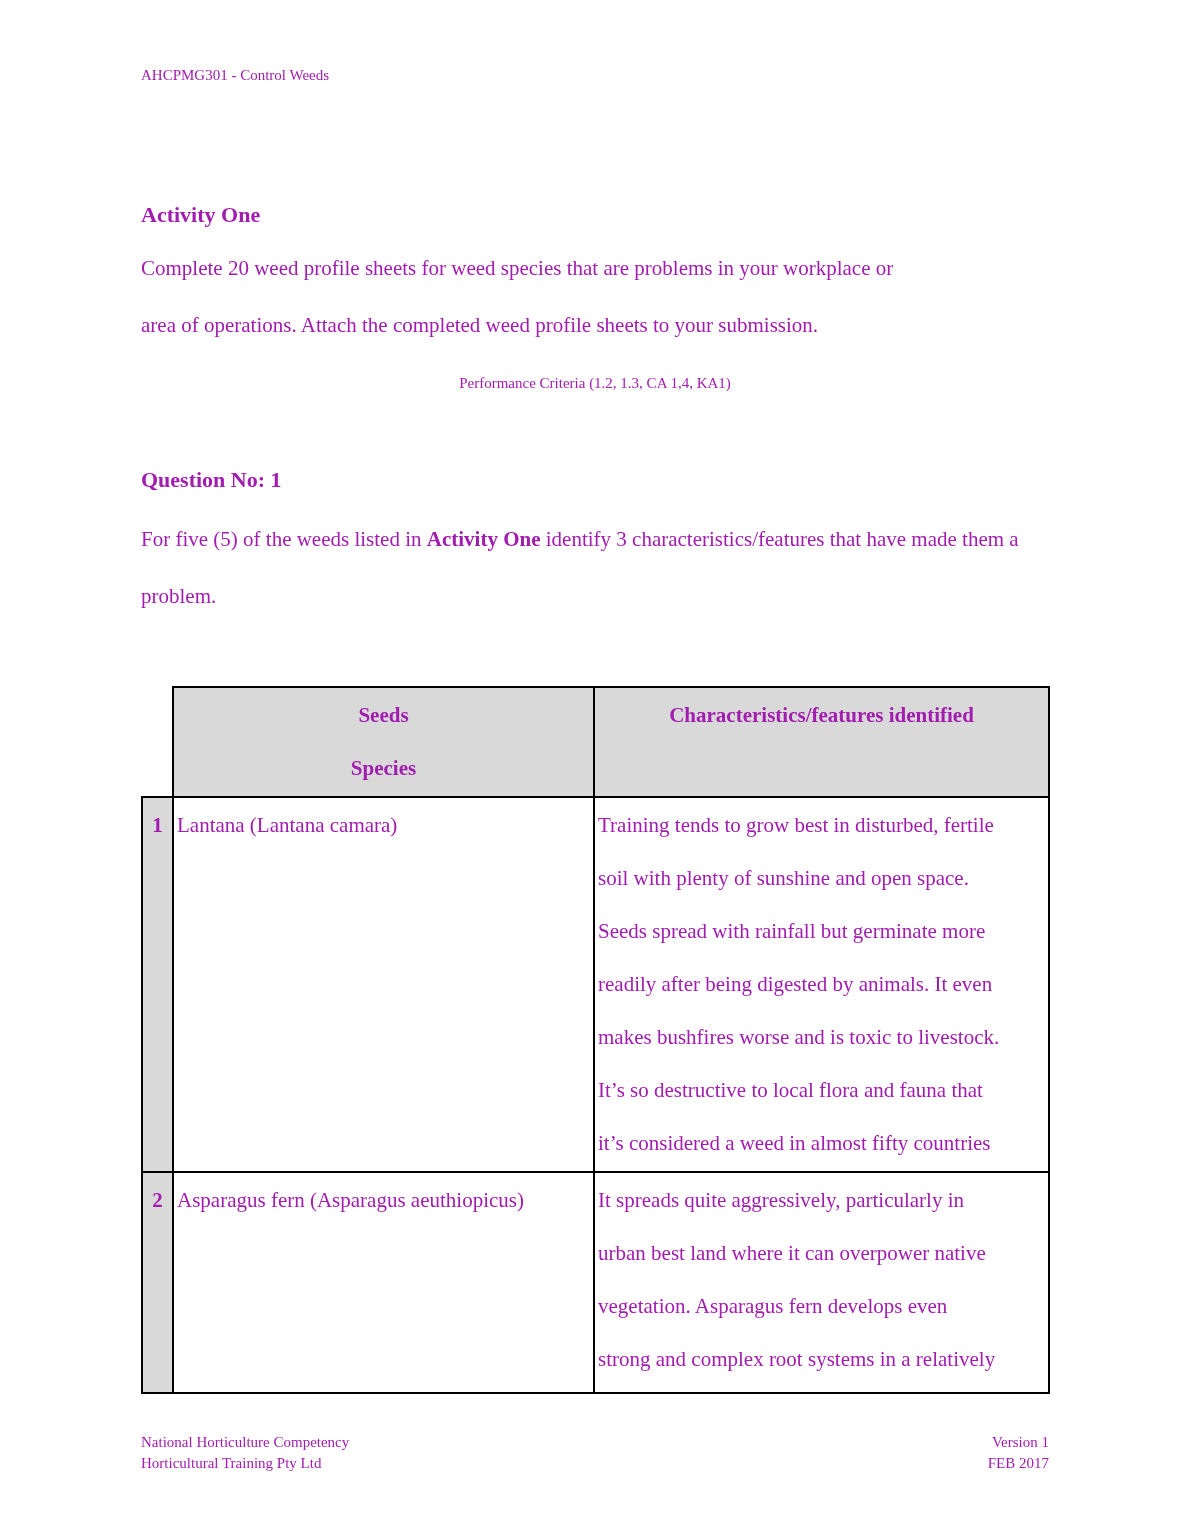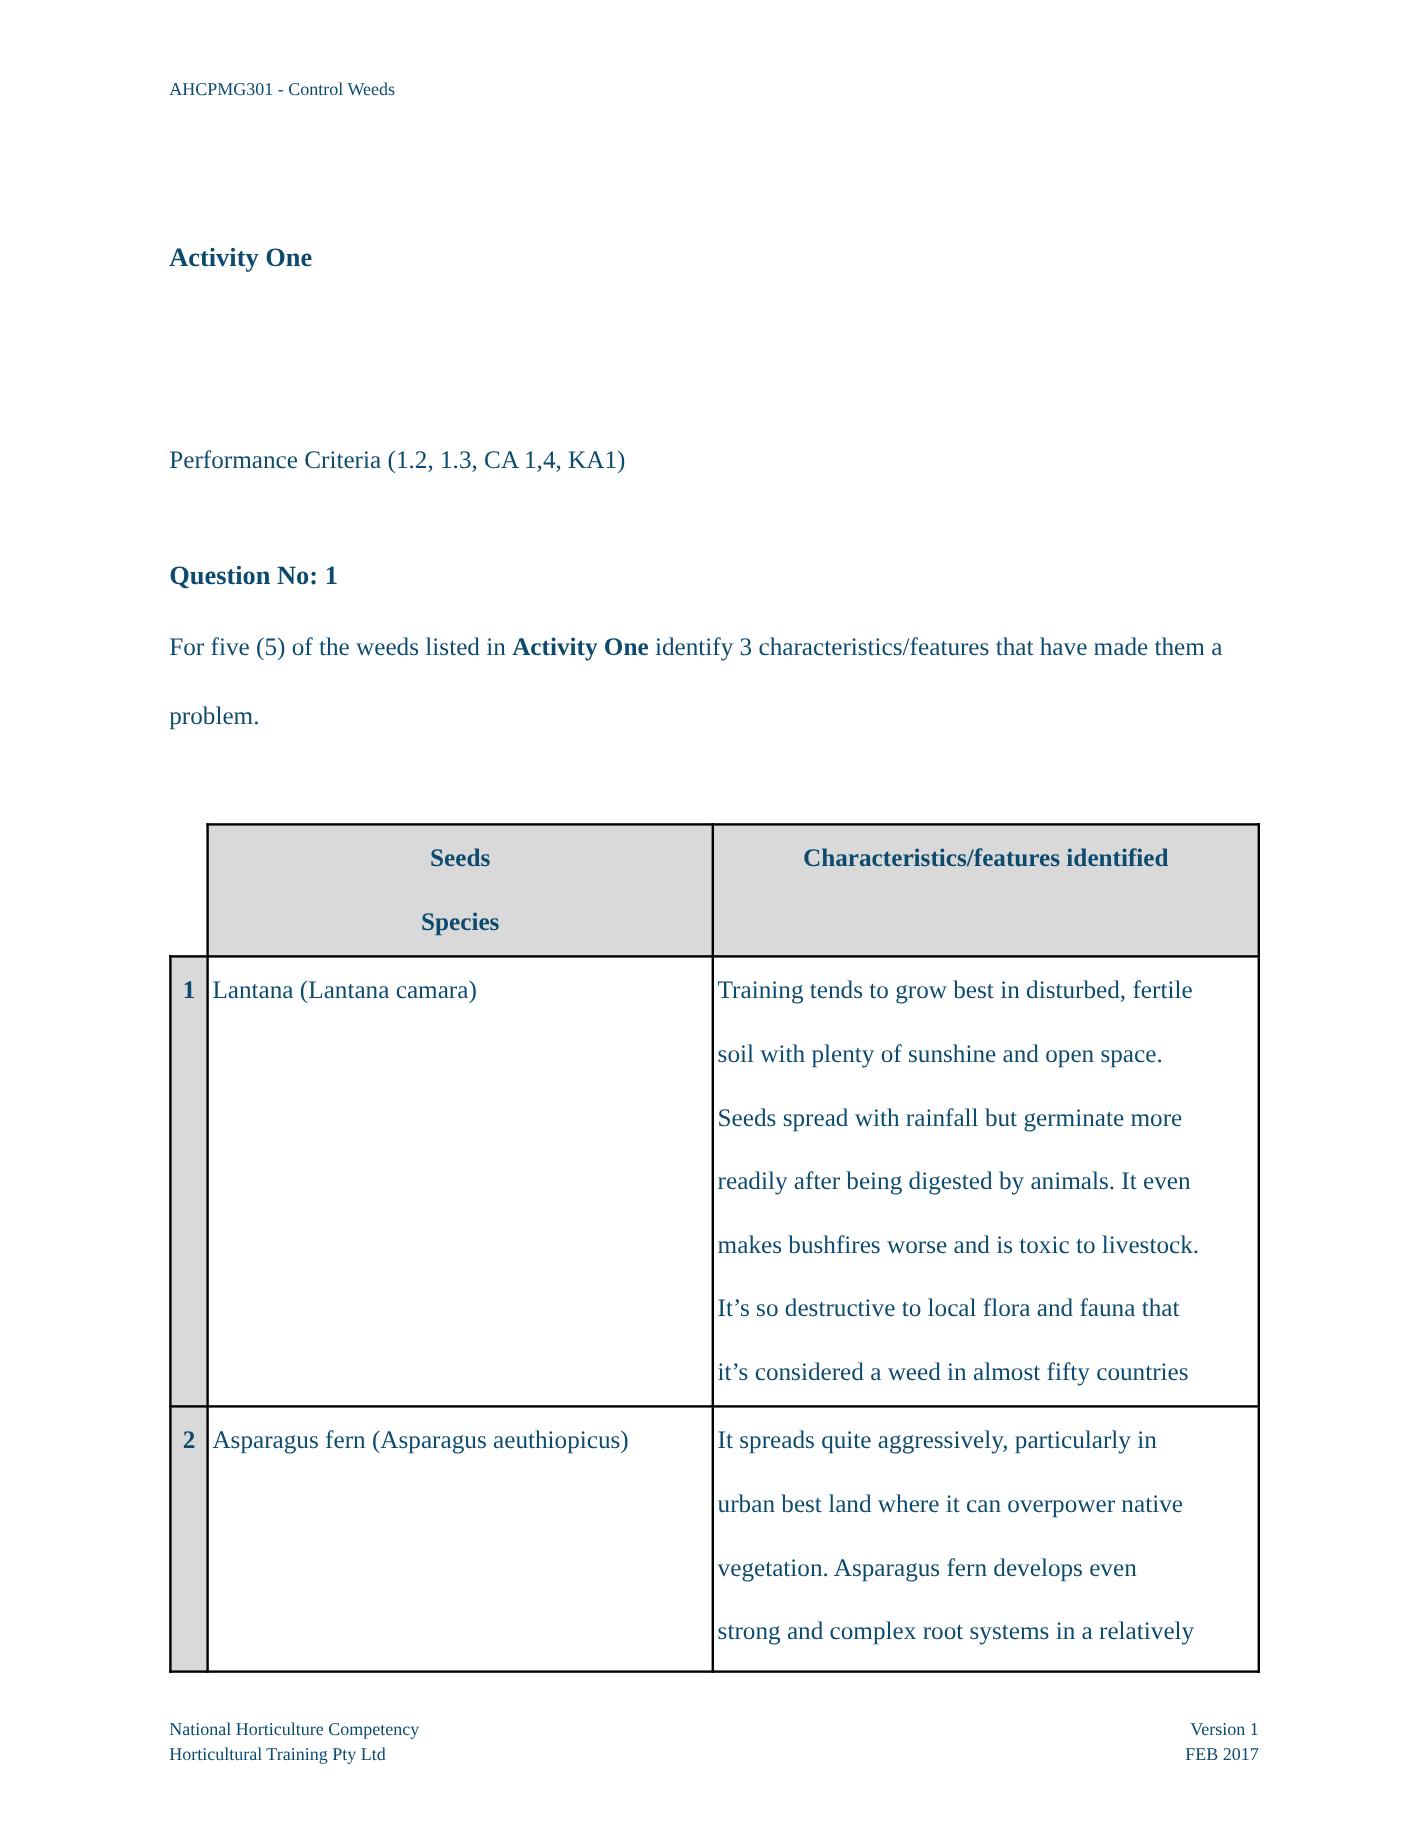--- a/index.html
+++ b/index.html
@@ -6,21 +6,21 @@
     margin: 0;
     padding: 0;
     background: #ffffff;
   }
   .page {
     position: relative;
     width: 1190px;
     height: 1540px;
     background: #ffffff;
     font-family: "Liberation Serif", "DejaVu Serif", serif;
-    color: #0c4a6e;
+    color: #a21caf;
     overflow: hidden;
   }
   .doc-header {
     position: absolute;
     top: 66px;
     left: 141px;
     font-size: 15px;
     line-height: 19px;
   }
   .activity-title {
@@ -36,23 +36,23 @@
     left: 141px;
     width: 908px;
     font-size: 21px;
     line-height: 57px;
   }
   .perf-criteria {
     position: absolute;
     top: 355px;
     left: 141px;
     width: 908px;
-    font-size: 21px;
+    font-size: 15px;
     line-height: 57px;
-    text-align: left;
+    text-align: center;
   }
   .question-title {
     position: absolute;
     top: 467px;
     left: 141px;
     font-size: 22px;
     font-weight: bold;
   }
   .question-para {
     position: absolute;
@@ -112,20 +112,24 @@
 </style>
 </head>
 <body>
 
 <div class="page">
 
   <div class="doc-header">AHCPMG301 - Control Weeds</div>
 
   <div class="activity-title">Activity One</div>
 
+  <div class="activity-para">
+      <div>Complete 20 weed profile sheets for weed species that are problems in your workplace or</div>
+      <div>area of operations. Attach the completed weed profile sheets to your submission.</div>
+    </div>
 
   <div class="perf-criteria">Performance Criteria (1.2, 1.3, CA 1,4, KA1)</div>
 
   <div class="question-title">Question No: 1</div>
 
   <div class="question-para">
     <div><span>For five (5) of the weeds listed in </span><b>Activity One</b><span> identify 3 characteristics/features that have made them a</span></div>
     <div>problem.</div>
   </div>
 

